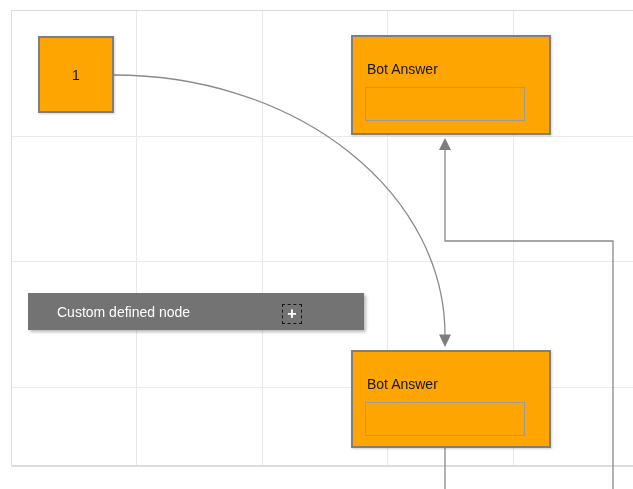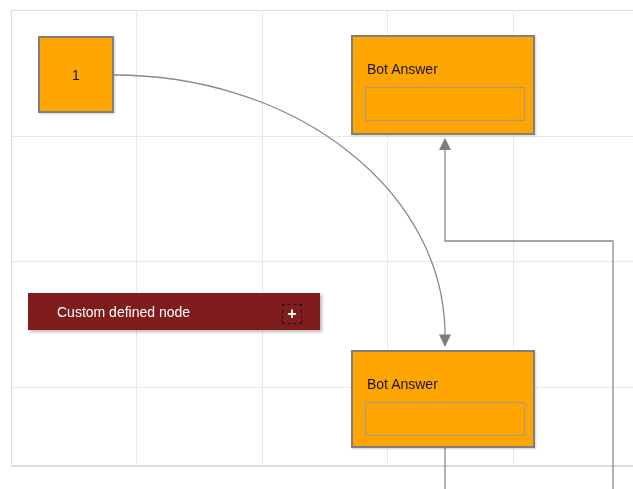--- a/index.html
+++ b/index.html
@@ -33,36 +33,36 @@
     background:#ffa502;
     border:2px solid #7f7f7f;
     color:#111111;
     box-shadow:1px 1px 2px rgba(0,0,0,0.18);
   }
   .node-start{
     left:38px;top:36px;width:76px;height:77px;
     display:flex;align-items:center;justify-content:center;
     font-size:14px;
   }
-  .node-bot{width:184px;left:351px;}
+  .node-bot{width:200px;left:351px;}
   .node-bot-top{top:35px;height:100px;}
   .node-bot-bottom{top:350px;height:98px;}
   .node-bot .bot-title{
     position:absolute;left:14px;top:24px;
     font-size:14px;color:#161616;white-space:nowrap;
   }
   .node-bot .bot-field{
     position:absolute;left:12px;top:50px;width:160px;height:34px;
     border:1px solid #9b9b9b;
     background:transparent;
     box-sizing:border-box;
   }
   .node-custom{
-    left:28px;top:293px;width:292px;height:37px;
-    background:#7f1d1d;
+    left:28px;top:293px;width:336px;height:37px;
+    background:#737373;
     color:#ffffff;
     box-shadow:2px 2px 3px rgba(0,0,0,0.28);
     font-size:14px;
   }
   .node-custom .custom-label{
     position:absolute;left:29px;top:0;height:37px;
     display:flex;align-items:center;white-space:nowrap;
   }
   .add-port{
     position:absolute;left:254px;top:11px;width:20px;height:20px;

